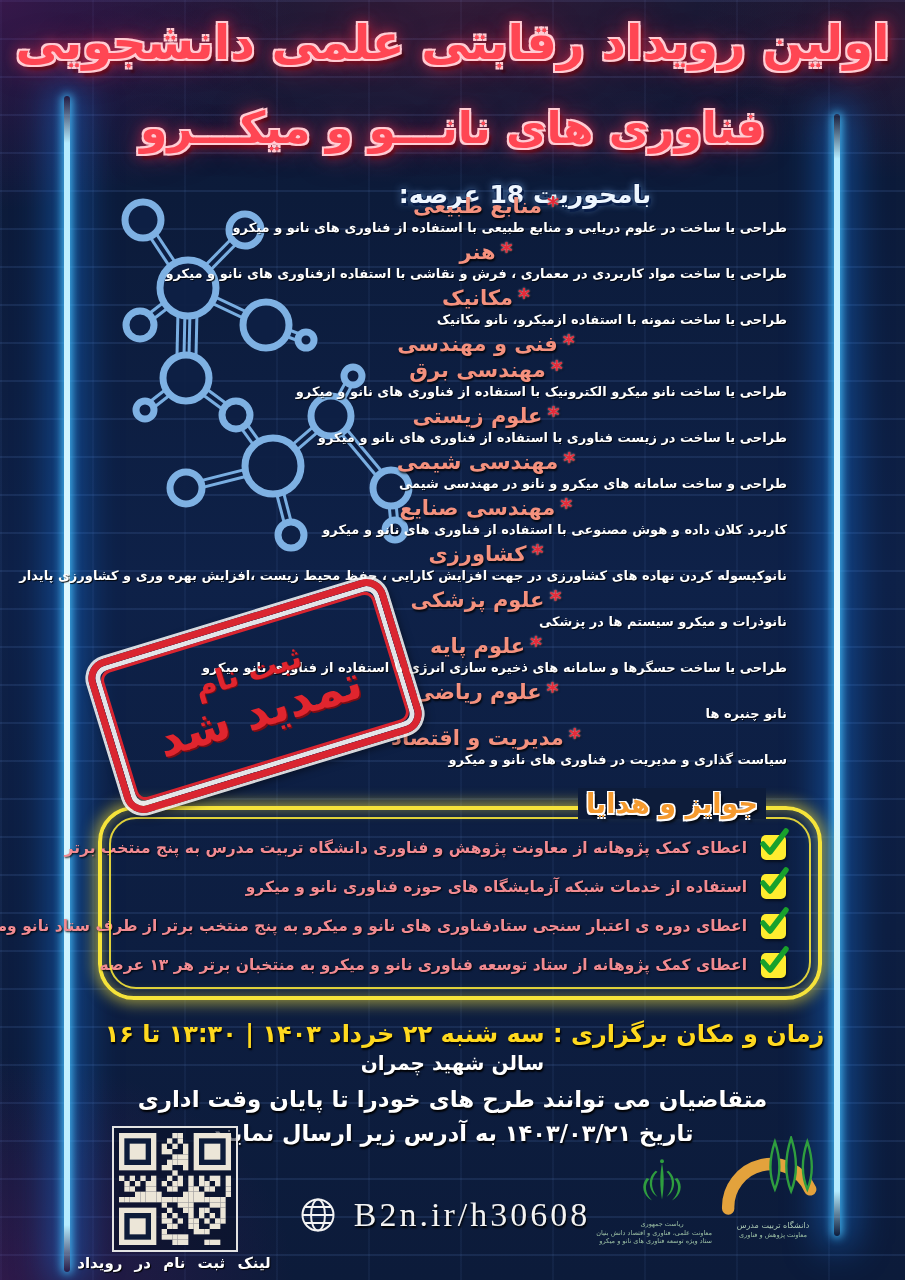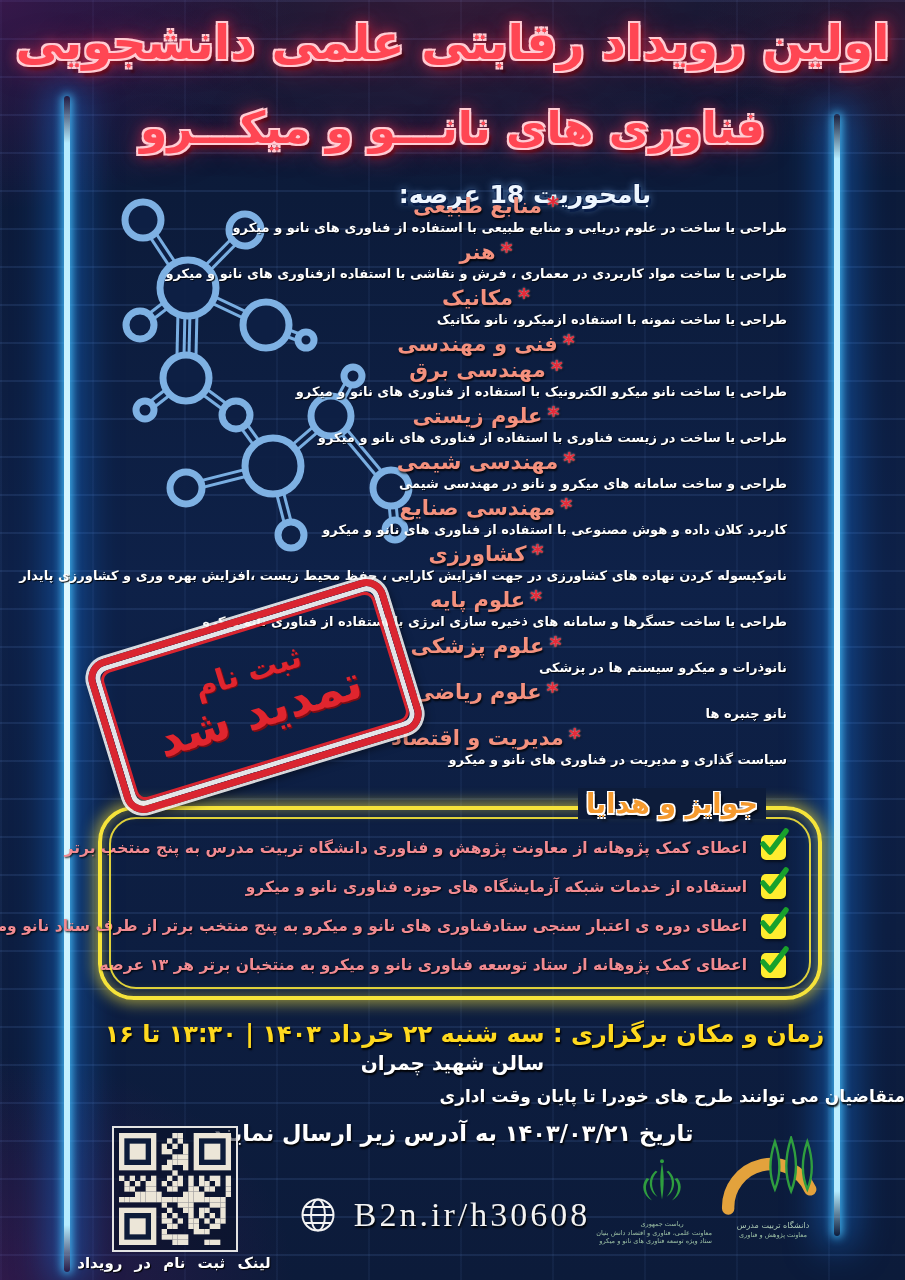--- a/index.html
+++ b/index.html
@@ -75,21 +75,21 @@
   .prize-check{position:relative; width:25px; height:25px; background:#ffec2f;
     border-radius:5px; flex:0 0 auto; box-shadow:1px 2px 3px rgba(0,0,0,.55);}
   .prize-check svg{position:absolute; left:-4px; top:-9px;}
   .prize-text{font-size:15.5px; font-weight:bold; color:#f28b92; white-space:nowrap;
     text-shadow:1px 1px 2px rgba(0,0,0,.9);}
 
   
   .line{position:absolute; left:0; right:0; text-align:center; font-weight:bold;}
   .schedule{top:1020px; font-size:24px; color:#ffd91f; text-shadow:1px 2px 2px #000;margin-left:24px;}
   .venue{top:1051px; font-size:20px; color:#fff; text-shadow:1px 2px 2px #000;}
-  .sub1{top:1086px; font-size:17px; color:#fff; text-shadow:1px 2px 2px #000;text-align:right;}
+  .sub1{top:1086px; font-size:23px; color:#fff; text-shadow:1px 2px 2px #000;}
   .sub2{top:1120px; font-size:22.5px; color:#fff; text-shadow:1px 2px 2px #000;}
 
   
   .qr{position:absolute; left:112px; top:1126px; width:112px; height:112px;
     border:2px solid #e3e3e3; padding:5px; background:rgba(8,16,36,.55); z-index:2;}
   .qr-caption{position:absolute; top:1254px; left:36px; width:276px; text-align:center;
     font-size:15px; font-weight:bold; color:#fff; letter-spacing:1px; word-spacing:7px;
     text-shadow:1px 1px 1px #000;}
 
   
@@ -232,30 +232,30 @@
 
   <div class="area">
     <div class="area-name">
       <span class="area-star">*</span><span class="area-name-text">کشاورزی</span>
     </div>
     <div class="area-desc">نانوکپسوله کردن نهاده های کشاورزی در جهت افزایش کارایی ، حفظ محیط زیست ،افزایش بهره وری و کشاورزی پایدار</div>
   </div>
 
   <div class="area">
     <div class="area-name">
+      <span class="area-star">*</span><span class="area-name-text">علوم پزشکی</span>
+    </div>
+    <div class="area-desc">نانوذرات و میکرو سیستم ها در پزشکی</div>
+  </div>
+
+  <div class="area">
+    <div class="area-name">
       <span class="area-star">*</span><span class="area-name-text">علوم پایه</span>
     </div>
     <div class="area-desc">طراحی یا ساخت حسگرها و سامانه های ذخیره سازی انرژی با استفاده از فناوری نانو میکرو</div>
-  </div>
-
-  <div class="area">
-    <div class="area-name">
-      <span class="area-star">*</span><span class="area-name-text">علوم پزشکی</span>
-    </div>
-    <div class="area-desc">نانوذرات و میکرو سیستم ها در پزشکی</div>
   </div>
 
   <div class="area">
     <div class="area-name">
       <span class="area-star">*</span><span class="area-name-text">علوم ریاضی</span>
     </div>
     <div class="area-desc">نانو چنبره ها</div>
   </div>
 
   <div class="area">

